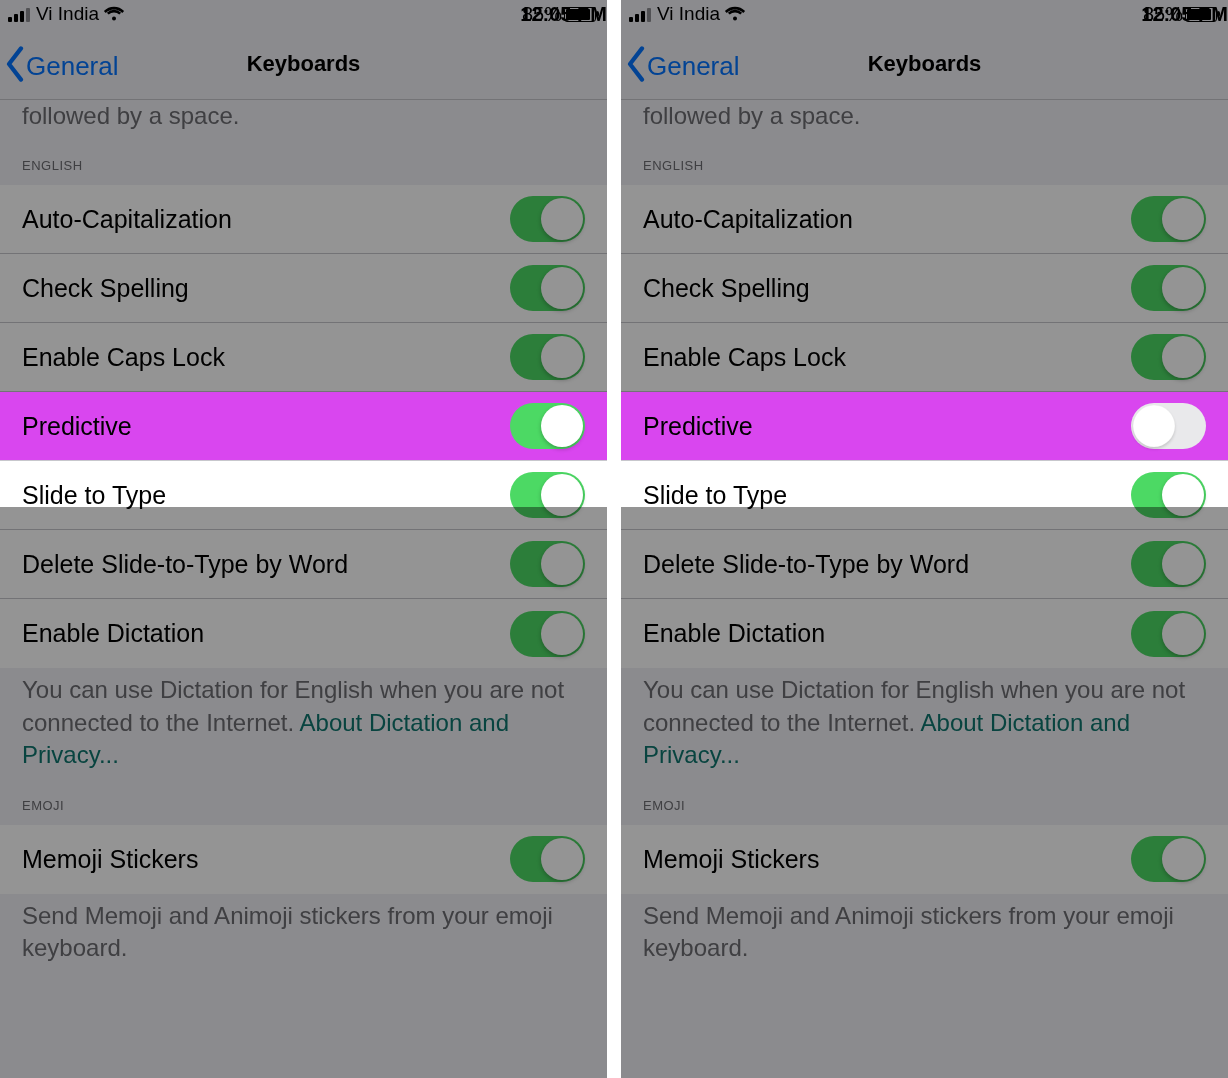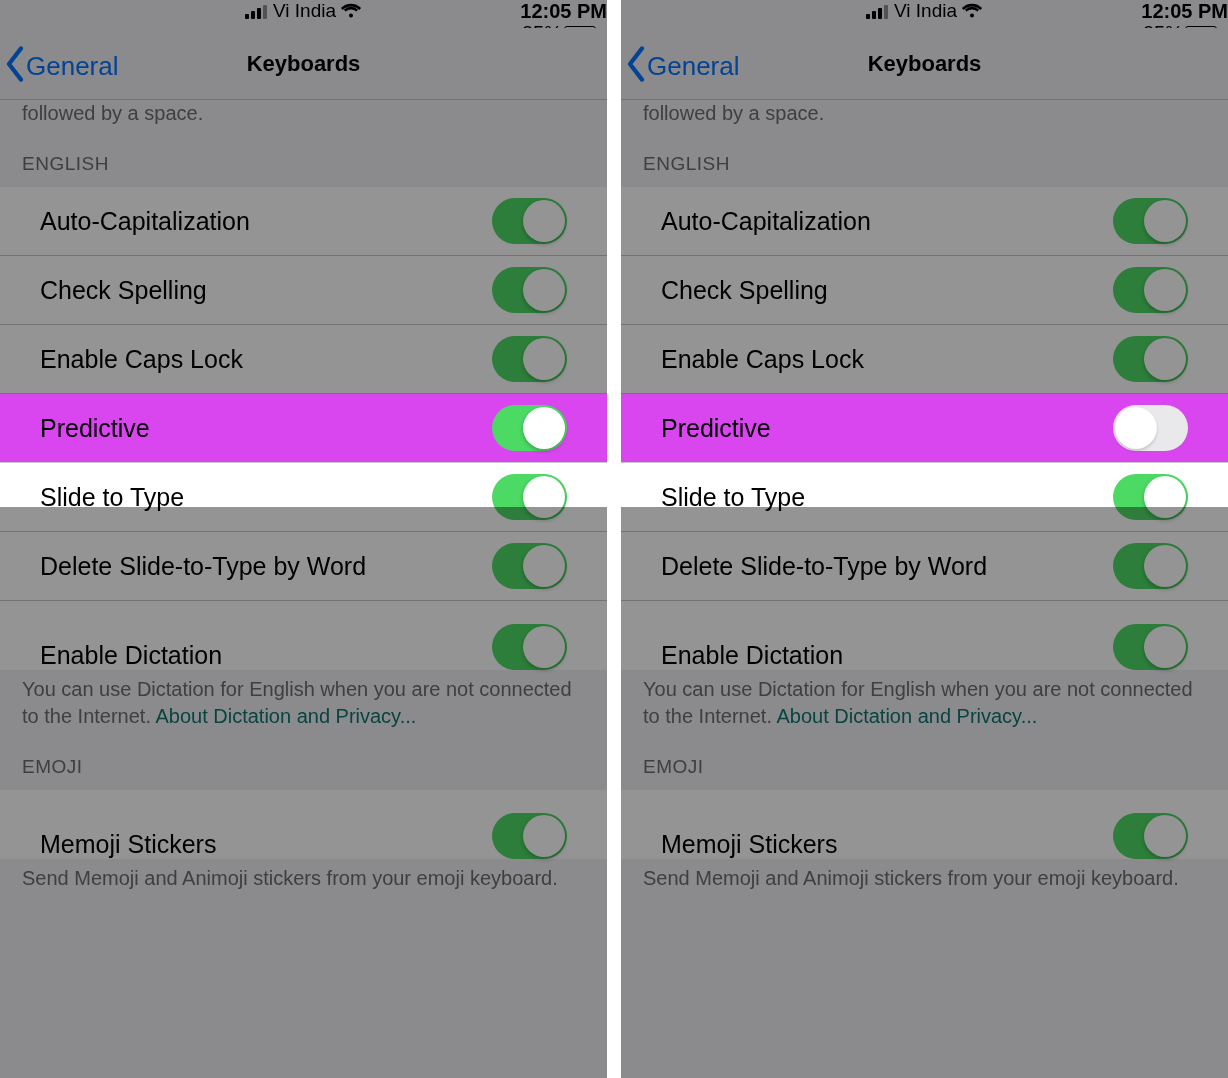--- a/index.html
+++ b/index.html
@@ -7,21 +7,21 @@
   .canvas { display: flex; width: 1228px; height: 1078px; background: #fff; }
   .gutter { width: 14px; background: #fff; flex-shrink: 0; }
   .phone { position: relative; flex: 1; height: 100%; background: #efeff4; overflow: hidden; }
 
   
   .dimmer { position: absolute; left: 0; right: 0; background: rgba(0,0,0,.42); pointer-events: none; z-index: 5; }
   .dimmer.top { top: 0; }
   .dimmer.bottom { bottom: 0; }
 
   
-  .statusbar { height: 28px; display: flex; align-items: center; padding: 0 8px; font-size: 20px; font-weight: 500; color: #000; background: #efeff4; position: relative; flex-direction: column; }
+  .statusbar { height: 28px; display: flex; align-items: center; padding: 0 8px; font-size: 20px; font-weight: 500; color: #000; background: #efeff4; position: relative; }
   .sb-left { display: flex; align-items: center; gap: 4px; }
   .sb-center { position: absolute; left: 0; right: 0; text-align: right; font-weight: 600; }
   .sb-right { margin-left: auto; display: flex; align-items: center; gap: 2px; justify-content: space-between; }
 
   .signal { display: flex; align-items: flex-end; gap: 2px; height: 16px; }
   .signal span { display: block; width: 4px; background: #8e8e93; border-radius: 1px; }
   .signal span:nth-child(1){height:5px;background:#000;}
   .signal span:nth-child(2){height:8px;background:#000;}
   .signal span:nth-child(3){height:11px;background:#000;}
   .signal span:nth-child(4){height:14px;background:#8e8e93;}
@@ -34,26 +34,26 @@
   .battery-fill { height: 100%; background: #000; border-radius: 1px; }
   .battery-cap { width: 2px; height: 6px; background: #000; border-radius: 0 2px 2px 0; }
 
   
   .navbar { height: 72px; display: flex; align-items: center; padding: 0 2px; background: #efeff4; border-bottom: 0.5px solid #c7c7cc; position: relative; }
   .back { display: flex; align-items: flex-end; color: #0574ff; font-size: 26px; }
   .back svg { display:block; margin-right: -2px; }
   .nav-title { position: absolute; left:0; right:0; text-align:center; font-size: 22px; font-weight: 600; color: #000; pointer-events: none; }
 
   
-  .desc { padding: 6px 22px 26px; font-size: 20px; color: #6d6d72; line-height: 1.35; }
+  .desc { padding: 6px 22px 26px; font-size: 24px; color: #6d6d72; line-height: 1.35; }
   .desc.cut { padding-top: 0; white-space: pre-line; }
-  .secthead { padding: 0 22px 12px; font-size: 19px; color: #6d6d72; letter-spacing: 0.5px; }
+  .secthead { padding: 0 22px 12px; font-size: 13px; color: #6d6d72; letter-spacing: 0.5px; }
   .list { background: #fff; }
-  .row { display: flex; align-items: center; justify-content: space-between; padding: 0 40px; height: 69px; border-bottom: 0.5px solid #c7c7cc; font-size: 25px; color: #000; }
-  .row.last { border-bottom: none; align-items: flex-end; }
+  .row { display: flex; align-items: center; justify-content: space-between; padding: 0 22px; height: 69px; border-bottom: 0.5px solid #c7c7cc; font-size: 25px; color: #000; }
+  .row.last { border-bottom: none; }
   .row .label { flex: 1; }
 
   
   .highlight { position: relative; z-index: 10; background:#d946ef; }
 
   
   .toggle { width: 75px; height: 46px; border-radius: 23px; position: relative; flex-shrink: 0; }
   .toggle .knob { width: 42px; height: 42px; background: #fff; border-radius: 50%; position: absolute; top: 2px; box-shadow: 0 2px 4px rgba(0,0,0,.25); }
   .toggle.on { background: #4cd964; }
   .toggle.on .knob { right: 2px; }

